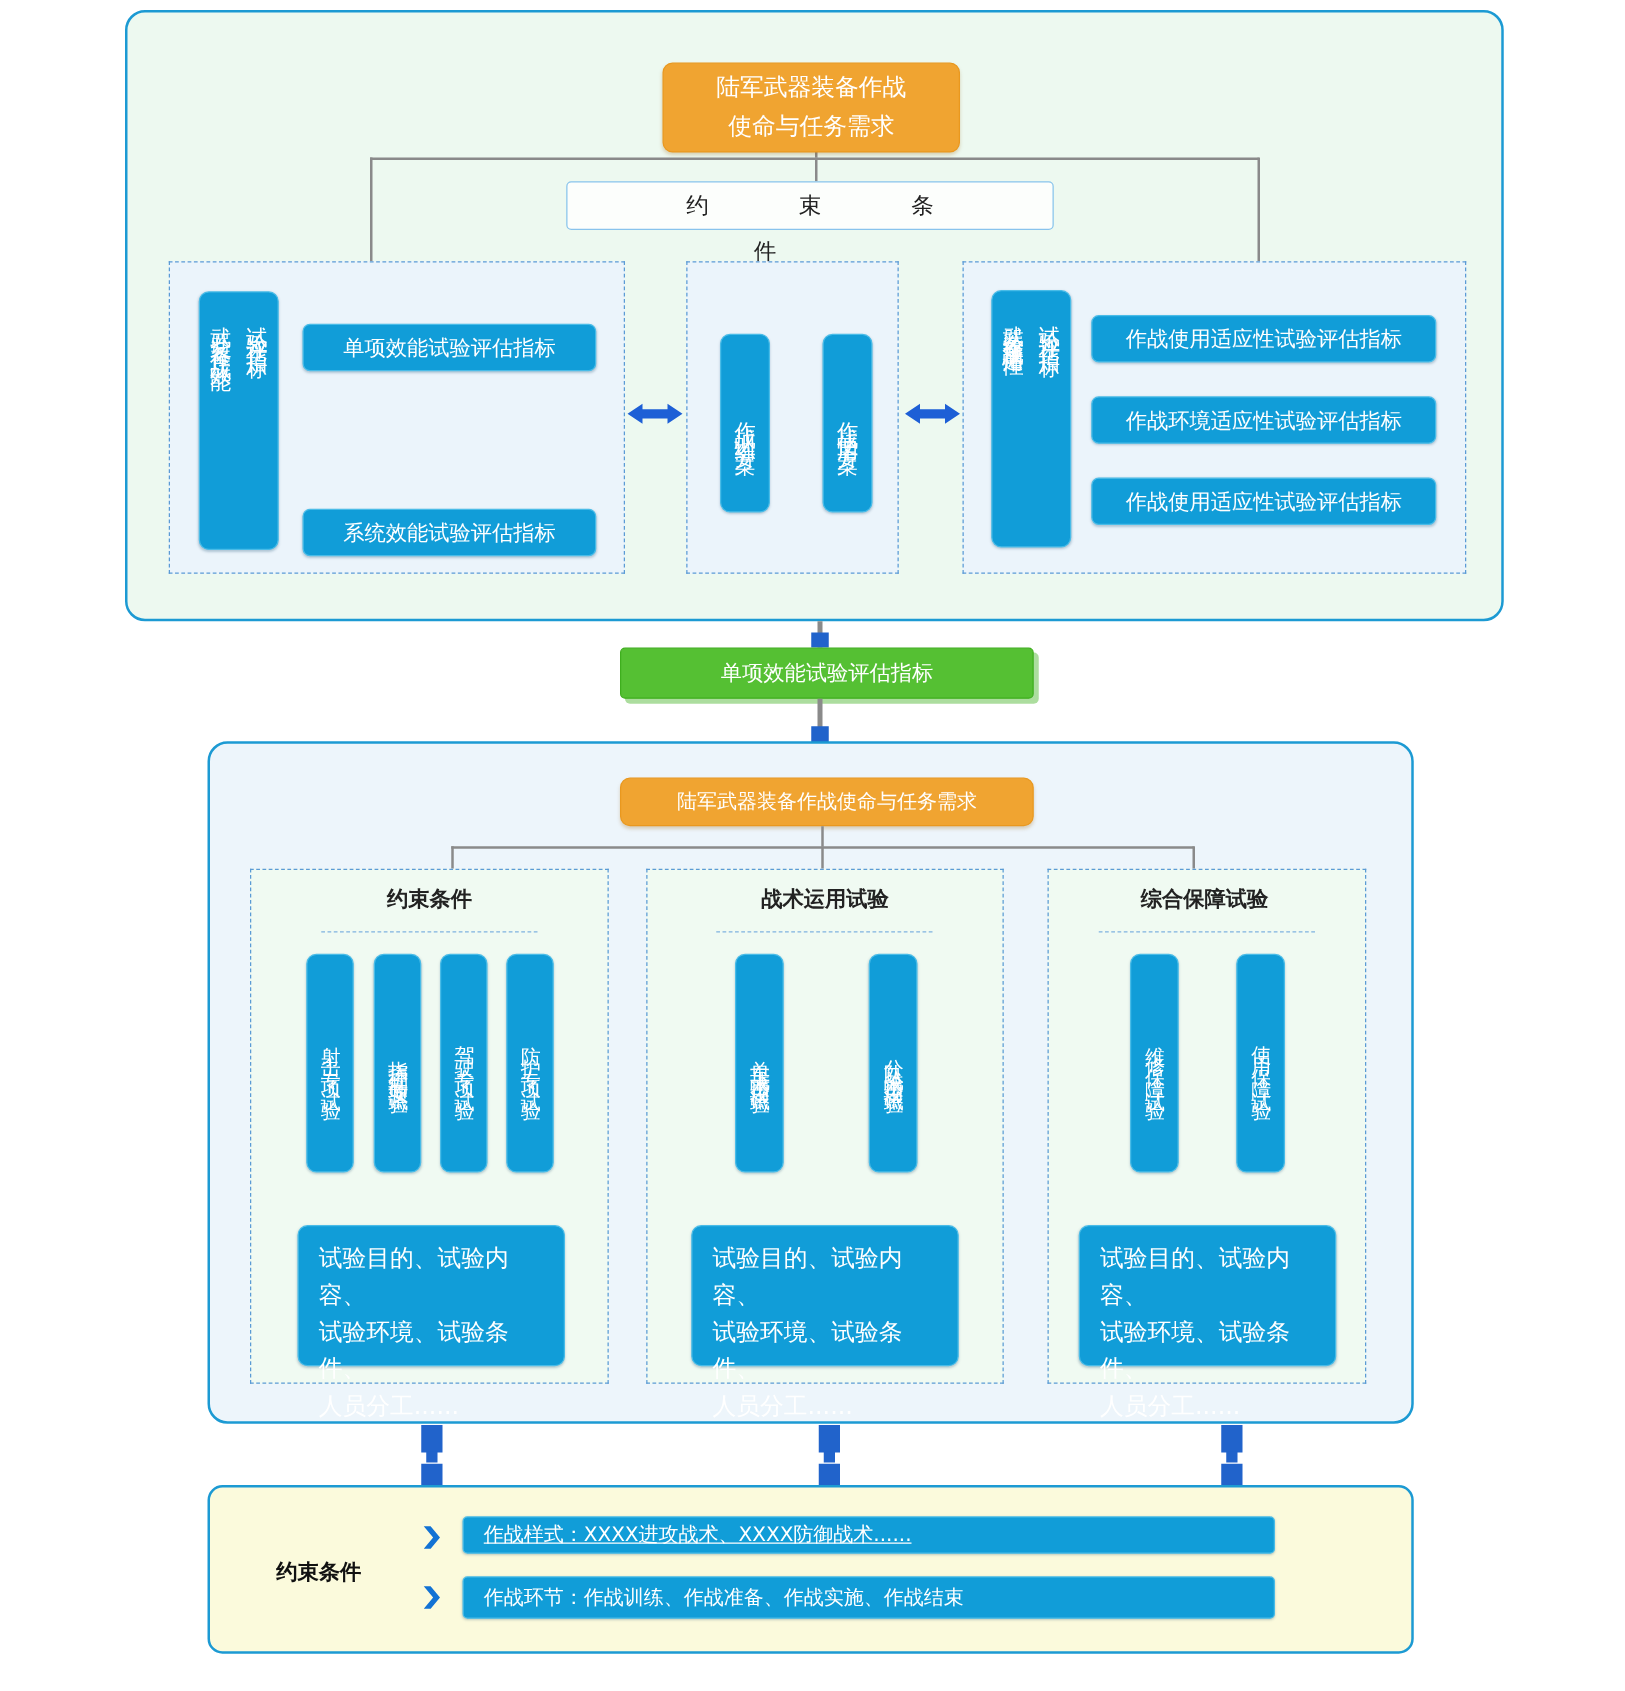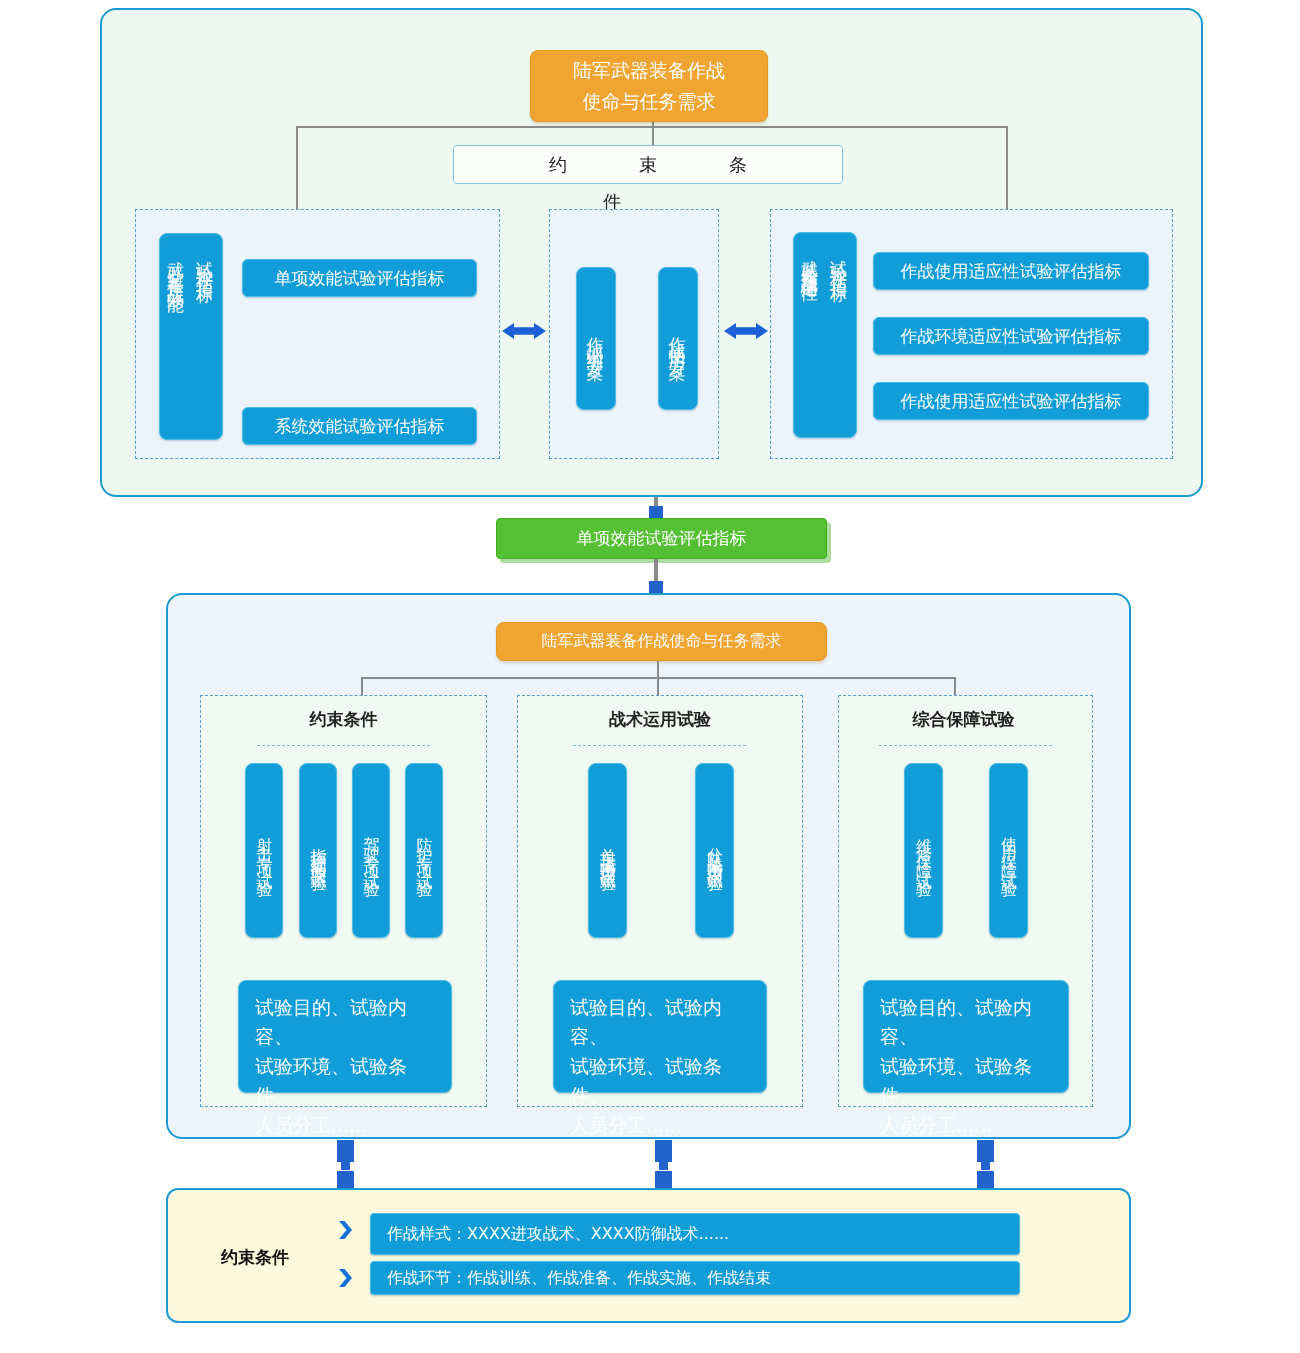--- a/index.html
+++ b/index.html
@@ -160,20 +160,20 @@
       <span class="mid"></span>
       <span class="bot"></span>
   </div>
 
   <div class="abs panel panel-yellow" style="left:166px;top:1188px;width:965px;height:135px;"></div>
   <div class="abs blabel" style="left:200px;top:1246px;width:110px;text-align:center;">约束条件</div>
 
   <svg class="abs" style="left:338px;top:1220px;" width="15" height="20" viewBox="0 0 15 20">
     <path d="M1 1 L6.5 1 L14 10 L6.5 19 L1 19 L8.5 10 Z" fill="#1272d4"></path>
   </svg>
-  <div class="abs bluebox bar" style="left:370px;top:1213px;width:650px;height:42px;">作战样式：XXXX进攻战术、XXXX防御战术......</div>
+  <div class="abs bluebox bar" style="left:370px;top:1213px;width:650px;height:30px;text-decoration:underline;">作战样式：XXXX进攻战术、XXXX防御战术......</div>
 
   <svg class="abs" style="left:338px;top:1268px;" width="15" height="20" viewBox="0 0 15 20">
     <path d="M1 1 L6.5 1 L14 10 L6.5 19 L1 19 L8.5 10 Z" fill="#1272d4"></path>
   </svg>
   <div class="abs bluebox bar" style="left:370px;top:1261px;width:650px;height:34px;">作战环节：作战训练、作战准备、作战实施、作战结束</div>
 
 </div>
 
 </body></html>

